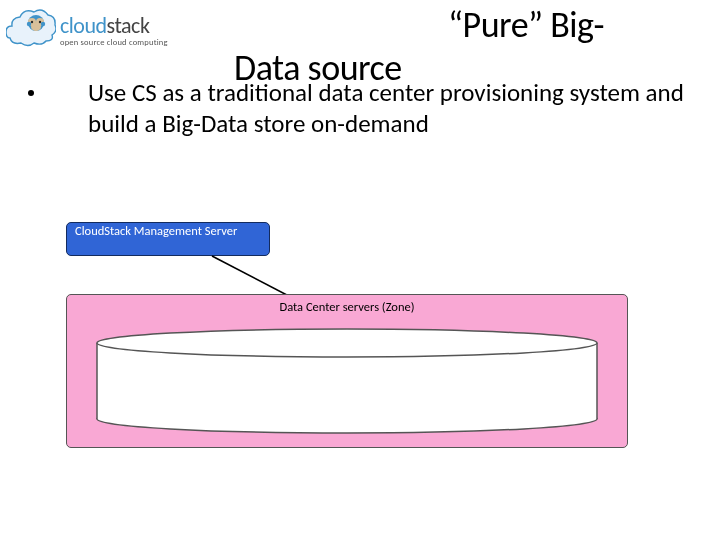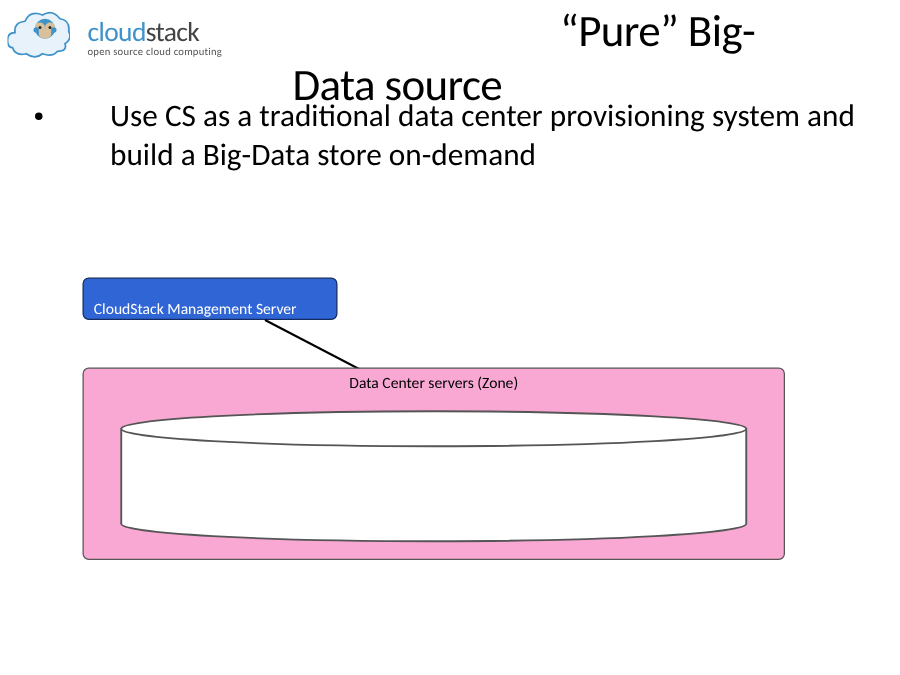--- a/index.html
+++ b/index.html
@@ -19,21 +19,21 @@
     height: 50px;
     display: flex;
     align-items: center;
   }
   .logo-monkey {
     width: 50px;
     height: 46px;
     position: relative;
   }
   .logo-text {
-    margin-left: 14px;
+    margin-left: 4px;
   }
   .logo-brand {
     font-size: 22px;
     line-height: 1;
     letter-spacing: -0.5px;
   }
   .logo-brand .cloud { color: #3f93c9; font-weight: 400; }
   .logo-brand .stack { color: #444; font-weight: 400; }
   .logo-tag {
     font-size: 8.5px;
@@ -94,21 +94,21 @@
     top: 0;
     left: 0;
     width: 204px;
     height: 34px;
     background: #3065d6;
     border: 1.5px solid #132b5e;
     border-radius: 5px;
     color: #fff;
     font-size: 12.5px;
     display: flex;
-    align-items: flex-end;
+    align-items: flex-start;
     padding-left: 8px;
   }
   .zone-box {
     position: absolute;
     top: 72px;
     left: 0;
     width: 562px;
     height: 154px;
     border: 1.5px solid #555;
     border-radius: 5px;

